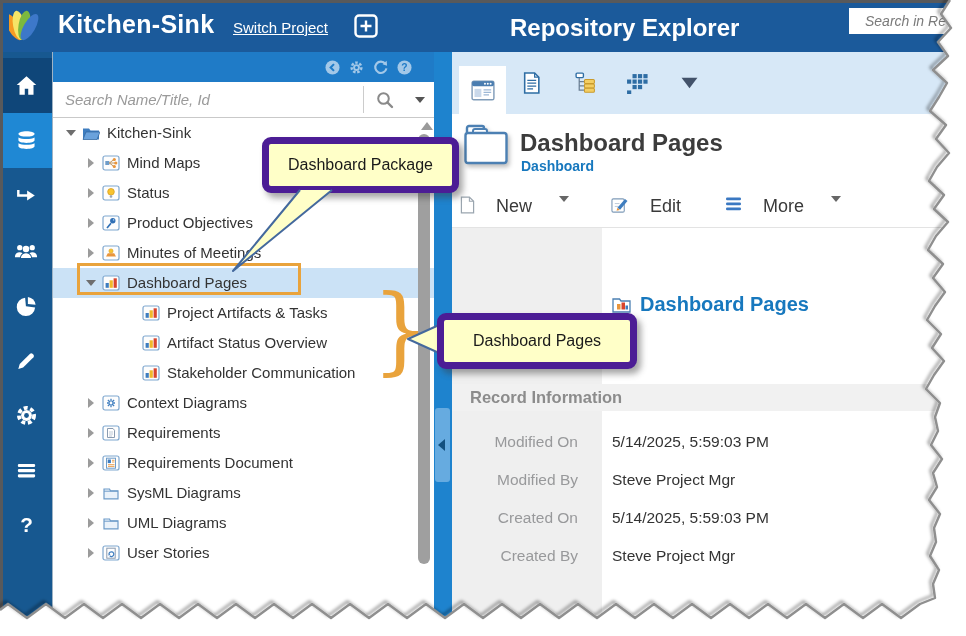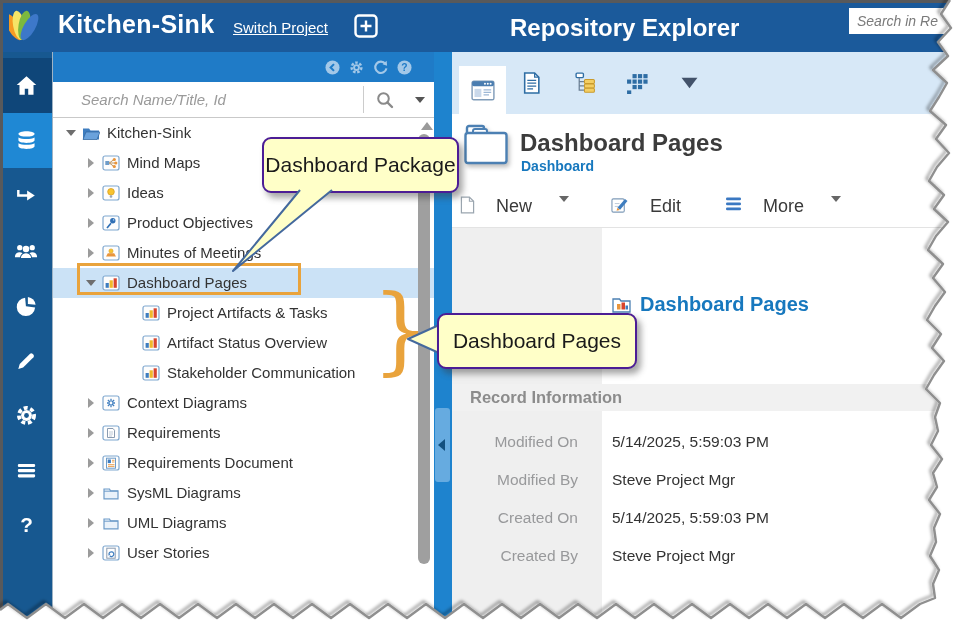--- a/index.html
+++ b/index.html
@@ -7,35 +7,35 @@
   body { font-family:"Liberation Sans","DejaVu Sans",sans-serif; }
   .screen { position:relative; width:966px; height:636px; overflow:hidden; background:#fff; }
 
   
   .topbar { position:absolute; left:0; top:0; width:966px; height:52px; background:#1B5A9B; z-index:1; }
   .logo { position:absolute; left:9px; top:5px; width:42px; height:42px; }
   .project-title { position:absolute; left:58px; top:10px; font-size:25px; font-weight:bold; color:#fff; letter-spacing:.3px; }
   .switch-link { position:absolute; left:233px; top:19px; font-size:15px; color:#fff; text-decoration:underline; cursor:pointer; }
   .plus-btn { position:absolute; left:354px; top:14px; width:24px; height:24px; cursor:pointer; }
   .app-title { position:absolute; left:510px; top:14px; font-size:24px; font-weight:bold; color:#fff; }
-  .top-search { position:absolute; left:849px; top:8px; width:117px; height:26px; background:#fff; border:none; padding:0 8px; font-size:14px; font-style:italic; color:#555; outline:none; }
+  .top-search { position:absolute; left:849px; top:8px; width:117px; height:26px; background:#fff; border:none; padding:0 16px; font-size:14px; font-style:italic; color:#555; outline:none; }
   .top-search::placeholder { color:#7a7a7a; font-style:italic; }
 
   
   .sidebar { position:absolute; left:0; top:52px; width:52px; height:584px; background:#175890; z-index:1; padding-top:6px; }
   .side-item { height:55px; display:flex; align-items:center; justify-content:center; cursor:pointer; }
   .side-item.home { background:#0F4679; }
   .side-item.active { background:#1F88D4; }
 
   
   .tree-panel { position:absolute; left:52px; top:52px; width:382px; height:584px; background:#fff; z-index:1; border-left:1px solid #9fb3c4; }
   .tree-header { position:absolute; left:0; top:0; width:100%; height:30px; background:#1F7BC7; display:flex; align-items:center; justify-content:flex-end; gap:9px; padding-right:22px; }
   .hicon { width:15px; height:15px; display:inline-flex; cursor:pointer; }
   .tree-search-row { position:absolute; left:0; top:30px; width:100%; height:36px; background:#fff; border-bottom:1px solid #c9c9c9; display:flex; align-items:stretch; }
-  .tree-search-input { flex:1; border:none; outline:none; padding-left:28px; font-size:15px; font-style:italic; color:#555; }
+  .tree-search-input { flex:1; border:none; outline:none; padding-left:12px; font-size:15px; font-style:italic; color:#555; }
   .tree-search-input::placeholder { color:#9a9a9a; font-style:italic; }
   .tsep { width:1px; background:#ccc; margin:4px 0; }
   .mag-box { width:42px; display:flex; align-items:center; justify-content:center; cursor:pointer; }
   .caret-box { width:28px; display:flex; align-items:center; justify-content:center; cursor:pointer; }
   .dd-caret { width:0; height:0; border-left:5px solid transparent; border-right:5px solid transparent; border-top:6px solid #555; }
   .tree-rows { position:absolute; left:0; top:66px; width:100%; }
   .trow { display:flex; align-items:center; height:30px; font-size:15px; color:#333; cursor:pointer; white-space:nowrap; }
   .trow.lvl0 { padding-left:12px; }
   .trow.lvl1 { padding-left:32px; }
   .trow.lvl2 { padding-left:72px; }
@@ -72,21 +72,21 @@
   .record-band { position:absolute; left:0; top:332px; width:100%; height:27px; background:#F1F1F1; display:flex; align-items:center; }
   .record-heading { margin-left:18px; font-size:16.5px; font-weight:bold; color:#8C8C8C; }
   .record-fields { position:absolute; left:0; top:378px; width:100%; }
   .rfield { position:relative; height:38px; }
   .rlabel { position:absolute; left:0; top:0; width:136px; text-align:right; padding-right:10px; line-height:24px; font-size:15.5px; color:#98999B; }
   .rvalue { position:absolute; left:160px; top:0; line-height:24px; font-size:15.5px; color:#333; display:flex; align-items:center; gap:6px; }
   .info-ic { width:15px; height:15px; display:inline-flex; margin-left:18px; cursor:pointer; }
 
   
   .hl-rect { position:absolute; left:77px; top:263px; width:224px; height:32px; border:3px solid #E9A33C; z-index:50; pointer-events:none; }
-  .callout { position:absolute; background:#FFFFC8; border:2px solid #4c1d95; border-radius:9px; box-shadow:4px 5px 6px rgba(60,60,60,.45); display:flex; align-items:center; justify-content:center; font-size:21px; color:#1a1a1a; z-index:51; }
+  .callout { position:absolute; background:#FFFFC8; border:7px solid #4c1d95; border-radius:9px; box-shadow:4px 5px 6px rgba(60,60,60,.45); display:flex; align-items:center; justify-content:center; font-size:16px; color:#1a1a1a; z-index:51; }
   .callout1 { left:262px; top:137px; width:197px; height:56px; }
   .callout2 { left:437px; top:313px; width:200px; height:56px; z-index:53; }
   .tailsvg { position:absolute; z-index:52; pointer-events:none; }
   .brace { position:absolute; left:372px; top:284px; z-index:50; font-family:"DejaVu Serif",serif; font-size:100px; line-height:96px; color:#E9A33C; transform:scale(.9,.95); transform-origin:left top; pointer-events:none; }
 
   
   .frame-top { position:absolute; left:0; top:0; width:958px; height:3px; background:#58595B; z-index:85; }
   .frame-left { position:absolute; left:0; top:0; width:3px; height:614px; background:#58595B; z-index:85; }
   .torn { position:absolute; left:0; top:0; width:966px; height:636px; z-index:90; pointer-events:none; }
 </style>
@@ -273,21 +273,21 @@
         </div>
         <div class="trow lvl1">
           <span class="exp collapsed"></span>
           <span class="ticon">
             <svg viewBox="0 0 18 16" width="18" height="16">
               <rect x="1" y="1" width="16" height="14" rx="2" fill="#fdfdfd" stroke="#7FA7CF" stroke-width="1.2"></rect>
               <circle cx="9" cy="6.8" r="3.3" fill="#F7C32E" stroke="#D89E1F" stroke-width=".8"></circle>
               <rect x="7.7" y="10.2" width="2.6" height="2.6" rx="1" fill="#9aa7b5"></rect>
             </svg>
           </span>
-          <span class="tlabel">Ideas</span>
+          <span class="tlabel">Status</span>
         </div>
         <div class="trow lvl1">
           <span class="exp collapsed"></span>
           <span class="ticon">
             <svg viewBox="0 0 18 16" width="18" height="16">
               <rect x="1" y="1" width="16" height="14" rx="2" fill="#fdfdfd" stroke="#7FA7CF" stroke-width="1.2"></rect>
               <circle cx="10.8" cy="5.8" r="2.7" fill="#2F6FB5"></circle>
               <path d="M9 8.2 5 13" stroke="#2F6FB5" stroke-width="1.7"></path>
               <circle cx="11.6" cy="4.9" r=".8" fill="#9ec3ea"></circle>
             </svg>

